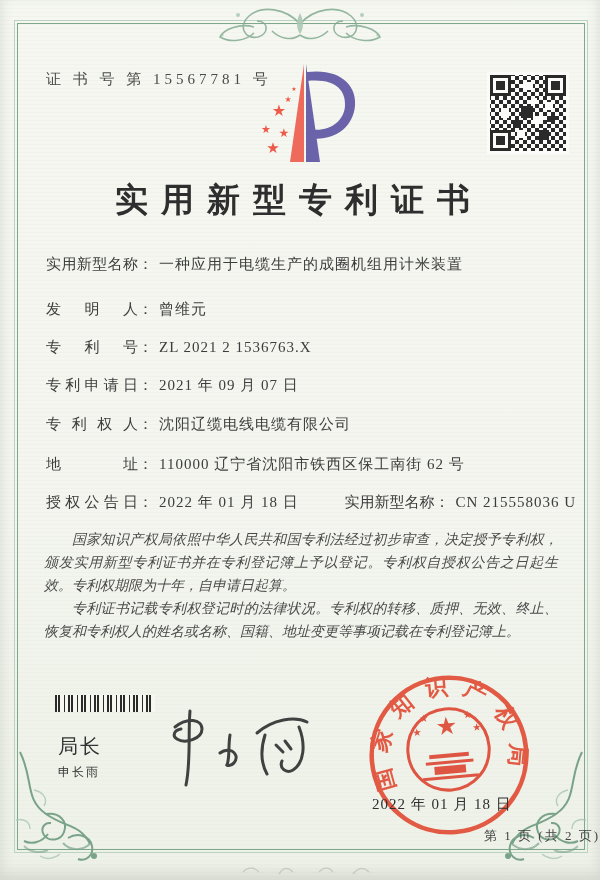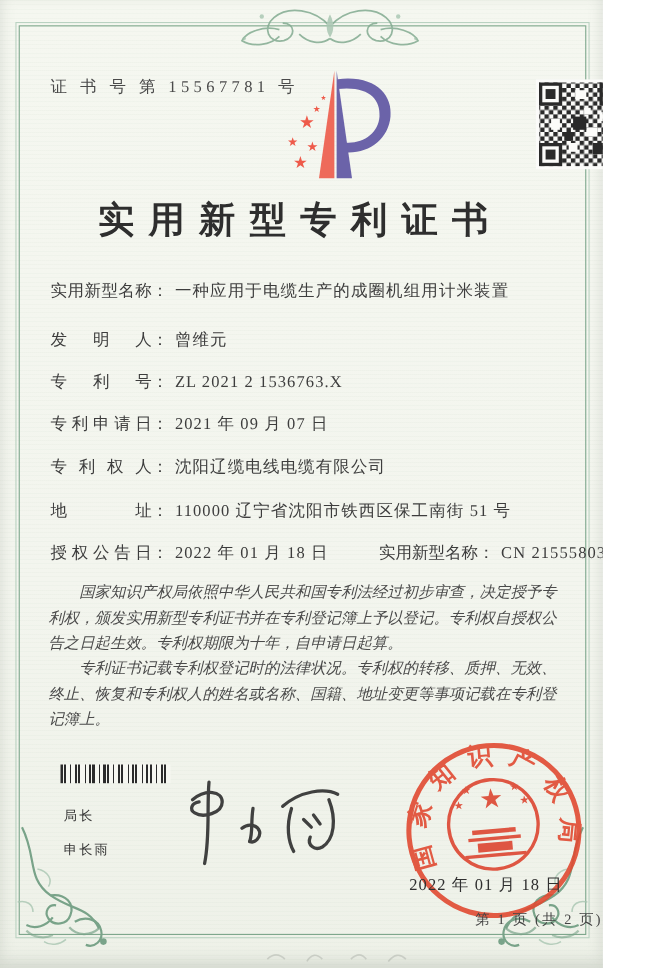--- a/index.html
+++ b/index.html
@@ -1,17 +1,17 @@
 <!DOCTYPE html>
 <html><head>
 <meta charset="utf-8">
 <style>
   html,body{margin:0;padding:0;}
   .page{
-    position:relative;width:548px;height:880px;overflow:hidden;
+    position:relative;width:600px;height:880px;overflow:hidden;
     background:
       repeating-linear-gradient(180deg, rgba(150,180,155,0.05) 0 1px, rgba(0,0,0,0) 1px 4px),
       linear-gradient(180deg,#f5f7f0 0%, #f3f5ee 60%, #eef1e8 100%);
     font-family:"Liberation Serif","DejaVu Serif",serif;
     color:#3c3c3c;
     box-shadow: inset 0 -6px 14px rgba(90,100,90,.18);
   }
   
   .frame-outer{position:absolute;left:14px;right:12px;top:20px;bottom:27px;border:1px solid #b9d2c1;pointer-events:none;}
   .frame-inner{position:absolute;left:17px;right:15px;top:23px;bottom:30px;border:1px solid #7ea78c;pointer-events:none;}
@@ -34,21 +34,21 @@
   .f0{top:255px;} .f1{top:300px;} .f2{top:338px;} .f3{top:376px;} .f4{top:415px;} .f5{top:455px;}
   .grant-row{position:absolute;left:46px;top:493px;font-size:15px;white-space:nowrap;}
   .grant-second{margin-left:42px;}
   
   .body-text{position:absolute;left:44px;right:42px;top:528px;font-size:14px;line-height:23px;
              color:#4a4a4a;font-style:italic;text-align:justify;}
   .body-text p{margin:0;text-indent:2em;}
   
   .barcode{position:absolute;left:55px;top:695px;width:100px;height:17px;
     background:repeating-linear-gradient(90deg,#2b2b2b 0 2px,#f6f7f1 2px 3px,#2b2b2b 3px 5px,#f6f7f1 5px 9px,#2b2b2b 9px 10px,#f6f7f1 10px 13px);}
-  .director-label{position:absolute;left:58px;top:733px;font-size:12px;letter-spacing:2px;color:#333;}
+  .director-label{position:absolute;left:58px;top:733px;font-size:20px;letter-spacing:2px;color:#333;}
   .director-name{position:absolute;left:58px;top:764px;font-size:12px;letter-spacing:2px;color:#333;}
   .signature{position:absolute;left:135px;top:703px;width:195px;height:95px;}
   
   .seal{position:absolute;left:360px;top:666px;width:178px;height:178px;transform:rotate(-5deg);opacity:.9;}
   .seal-date{position:absolute;left:372px;top:795px;font-size:15px;letter-spacing:1px;color:#2f2f2f;z-index:5;}
   
   .footer{position:absolute;left:0;right:0;top:827px;text-align:right;font-size:13px;letter-spacing:2px;color:#444;}
 </style>
 </head>
 <body>
@@ -182,21 +182,21 @@
   <div class="field f2">
     <span class="flabel">专利号</span><span class="fcolon">：</span><span class="fvalue">ZL 2021 2 1536763.X</span>
   </div>
   <div class="field f3">
     <span class="flabel">专利申请日</span><span class="fcolon">：</span><span class="fvalue">2021 年 09 月 07 日</span>
   </div>
   <div class="field f4">
     <span class="flabel">专利权人</span><span class="fcolon">：</span><span class="fvalue">沈阳辽缆电线电缆有限公司</span>
   </div>
   <div class="field f5">
-    <span class="flabel">地址</span><span class="fcolon">：</span><span class="fvalue">110000 辽宁省沈阳市铁西区保工南街 51 号</span>
+    <span class="flabel">地址</span><span class="fcolon">：</span><span class="fvalue">110000 辽宁省沈阳市铁西区保工南街 62 号</span>
   </div>
 
   <div class="grant-row">
     <span class="flabel">授权公告日</span><span class="fcolon">：</span><span class="fvalue">2022 年 01 月 18 日</span>
     <span class="grant-second">
       <span>实用新型名称</span><span class="fcolon">：</span><span class="fvalue">CN 215558036 U</span>
     </span>
   </div>
 
   <div class="body-text">

